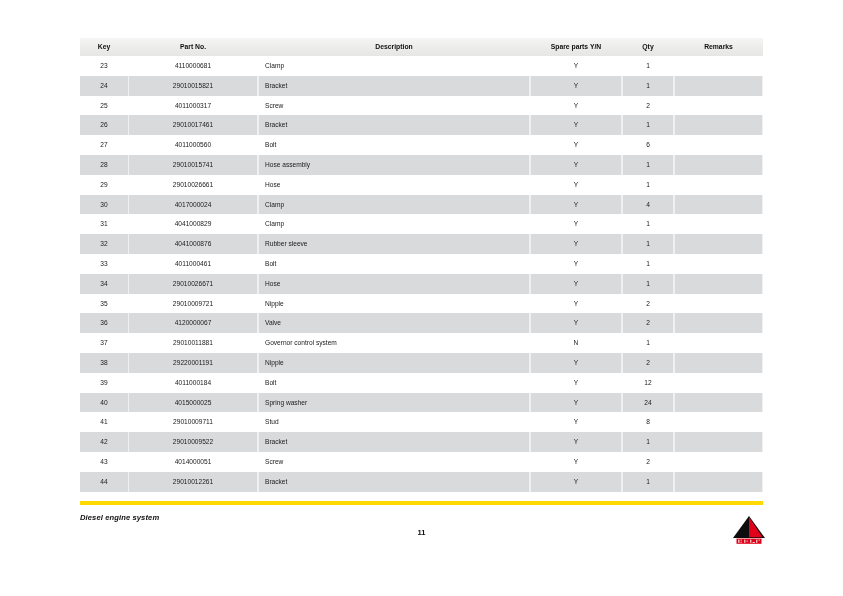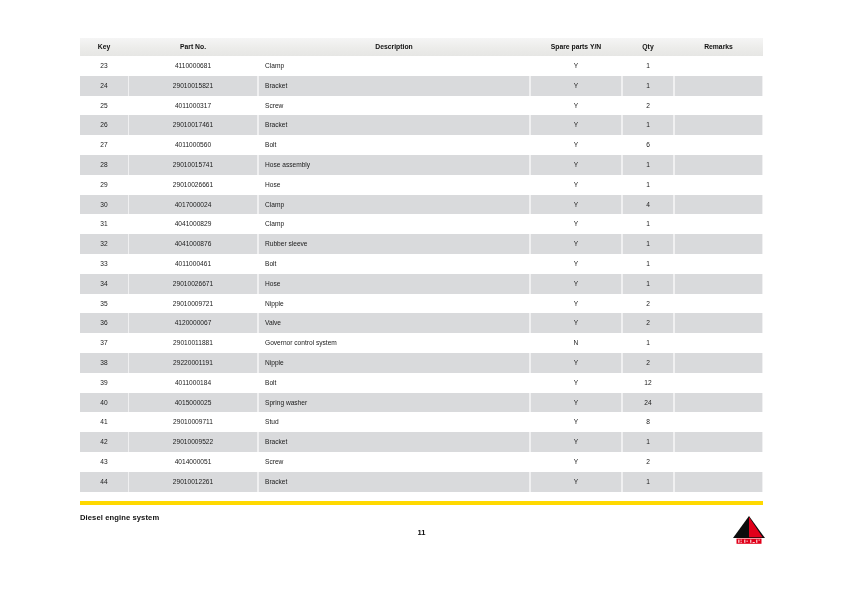--- a/index.html
+++ b/index.html
@@ -92,20 +92,21 @@
     background: #ffd900;
   }
   .footer-title {
     position: absolute;
     left: 80px;
     top: 513px;
     font-size: 7.6px;
     font-weight: bold;
     color: #111111;
     letter-spacing: 0.1px;
+    font-style: italic;
   }
   .footer-page {
     position: absolute;
     left: 0;
     top: 528px;
     width: 843px;
     text-align: center;
     font-size: 7.6px;
     font-weight: bold;
     color: #111111;

